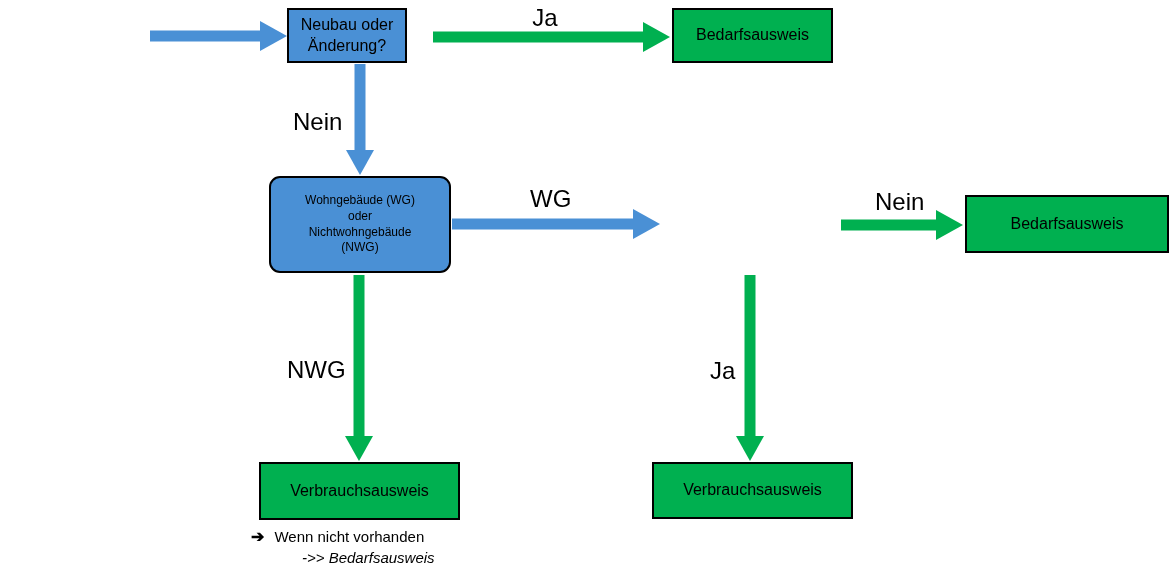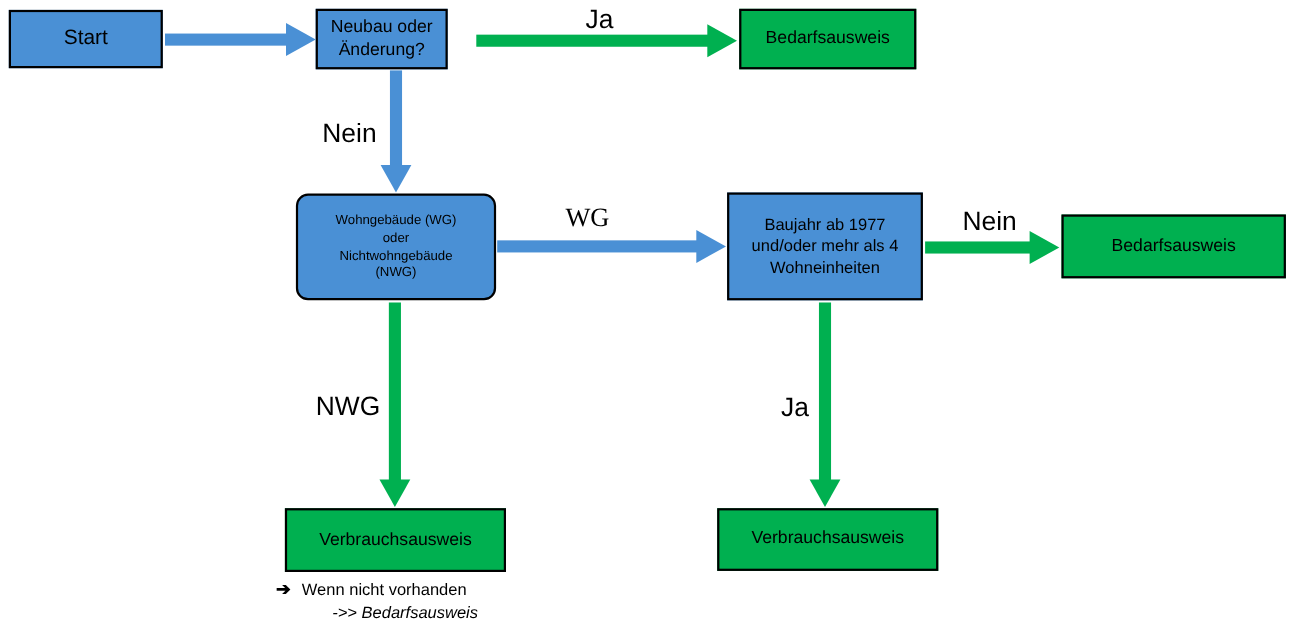--- a/index.html
+++ b/index.html
@@ -82,50 +82,46 @@
   #a-gebaeude-verb  { left: 344px; top: 275px; width: 30px;  height: 186px; }
   #a-baujahr-verb   { left: 735px; top: 275px; width: 30px;  height: 186px; }
 
   .edge-label {
     position: absolute;
     font-size: 24px;
     white-space: nowrap;
   }
   #l-ja-top     { left: 525px; top: 4px;   width: 40px; text-align: center; }
   #l-nein-down  { left: 293px; top: 108px; }
-  #l-wg         { left: 514px; top: 185px; font-family: Liberation Serif, serif; }
+  #l-wg         { left: 530px; top: 185px; }
   #l-nein-right { left: 875px; top: 188px; }
   #l-nwg        { left: 287px; top: 356px; }
   #l-ja-down    { left: 710px; top: 357px; }
 
   .note {
     position: absolute;
     left: 251px; top: 526px;
     font-size: 15px;
     line-height: 1.35;
   }
   .note-row1 { display: flex; align-items: center; gap: 10px; }
   .note-bullet { font-weight: bold; font-size: 16px; }
   .note-row2 { margin-left: 51px; font-style: italic; }
 </style>
 </head>
 <body>
 
 <div class="canvas">
 
-  <div class="box blue-box" id="n-start">Start</div>
   <div class="box blue-box" id="n-neubau">Neubau oder
 Änderung?</div>
   <div class="box blue-box" id="n-gebaeude">Wohngebäude (WG)
 oder
 Nichtwohngebäude
 (NWG)</div>
-  <div class="box blue-box" id="n-baujahr">Baujahr ab 1977
-und/oder mehr als 4
-Wohneinheiten</div>
 
   <div class="box green-box" id="n-bedarf-top">Bedarfsausweis</div>
   <div class="box green-box" id="n-bedarf-right">Bedarfsausweis</div>
   <div class="box green-box" id="n-verb-left">Verbrauchsausweis</div>
   <div class="box green-box" id="n-verb-right">Verbrauchsausweis</div>
 
   <div class="arrow arrow-h arrow-blue" id="a-start-neubau">
     <div class="shaft"></div>
     <div class="head"></div>
   </div>

